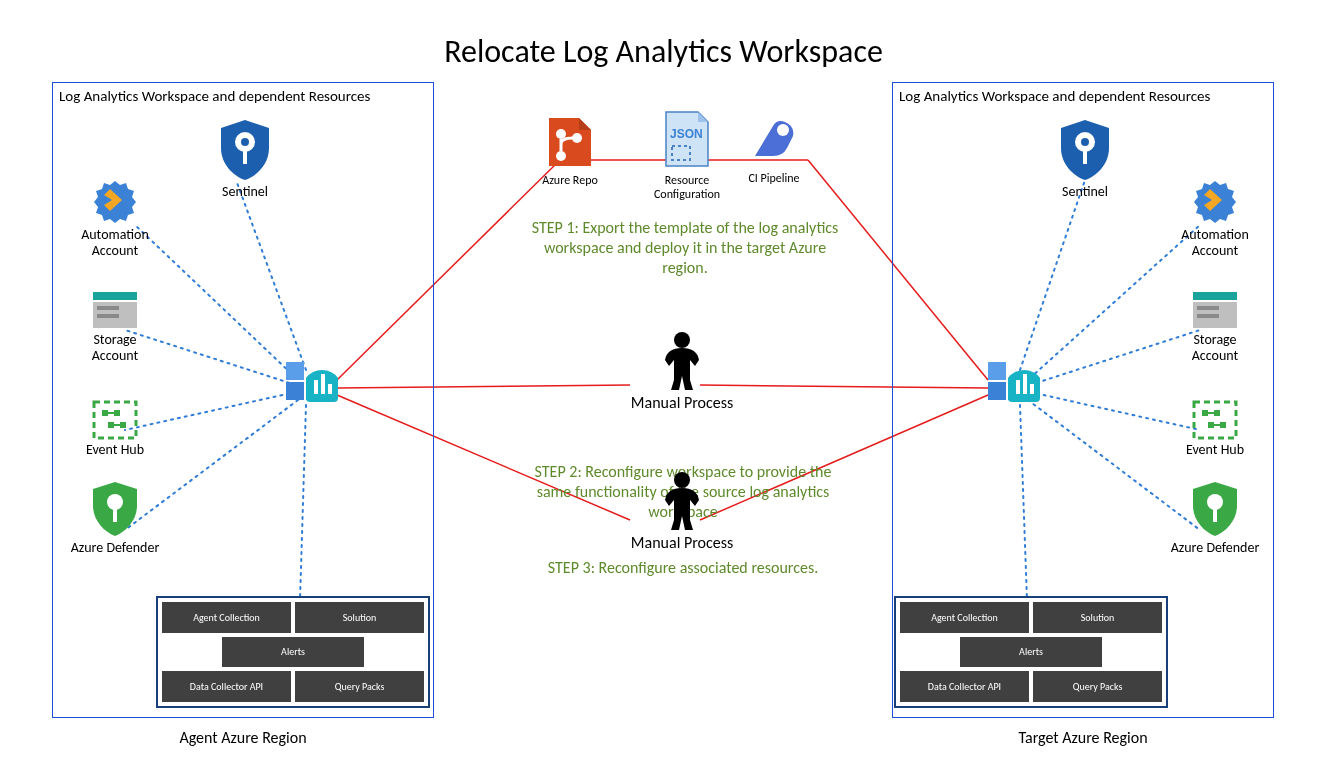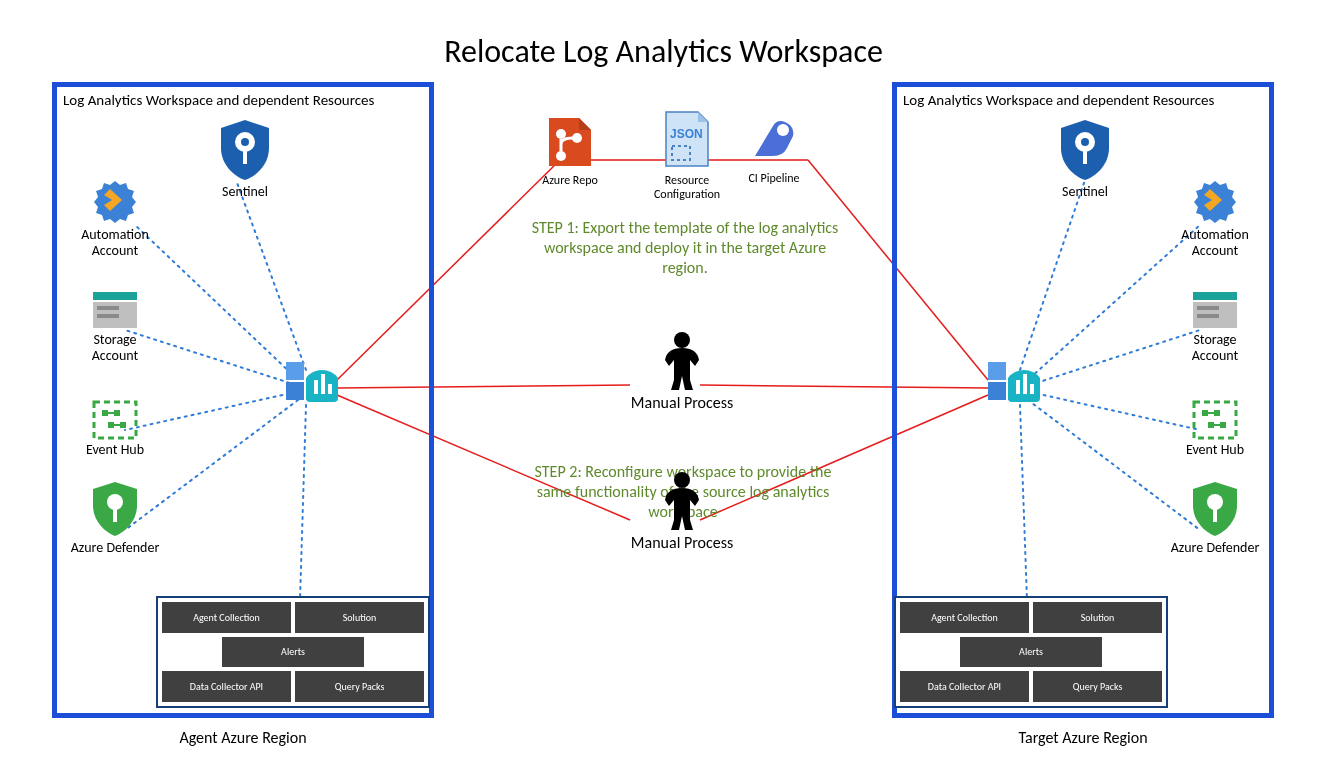--- a/index.html
+++ b/index.html
@@ -21,21 +21,21 @@
     top: 32px;
     left: 0;
     width: 1327px;
     text-align: center;
     font-size: 32px;
   }
   .panel {
     position: absolute;
     width: 382px;
     height: 636px;
-    border: 5px solid #1d4ed8;
+    border: 1px solid #1d4ed8;
     box-sizing: border-box;
   }
   .panel-header {
     font-size: 15px;
     padding: 4px 6px;
   }
   .region-caption {
     position: absolute;
     top: 728px;
     font-size: 16px;
@@ -345,14 +345,15 @@
 
   <div class="node" style="left:612px; top:470px; width:140px;">
     <div class="icon-box">
       <svg width="50" height="62" viewBox="0 0 50 62">
           <circle cx="25" cy="10" r="8" fill="#000"></circle>
           <path d="M25 18 Q10 18 8 30 L12 36 L17 30 V50 L14 60 H22 L25 46 L28 60 H36 L33 50 V30 L38 36 L42 30 Q40 18 25 18 Z" fill="#000"></path>
         </svg>
     </div>
     <div class="lbl" style="font-size:16px;">Manual Process</div>
   </div>
+  <div class="step-txt" style="left:518px; top:558px; width:330px;">STEP 3: Reconfigure associated resources.</div>
 
 </div>
 
 </body></html>

